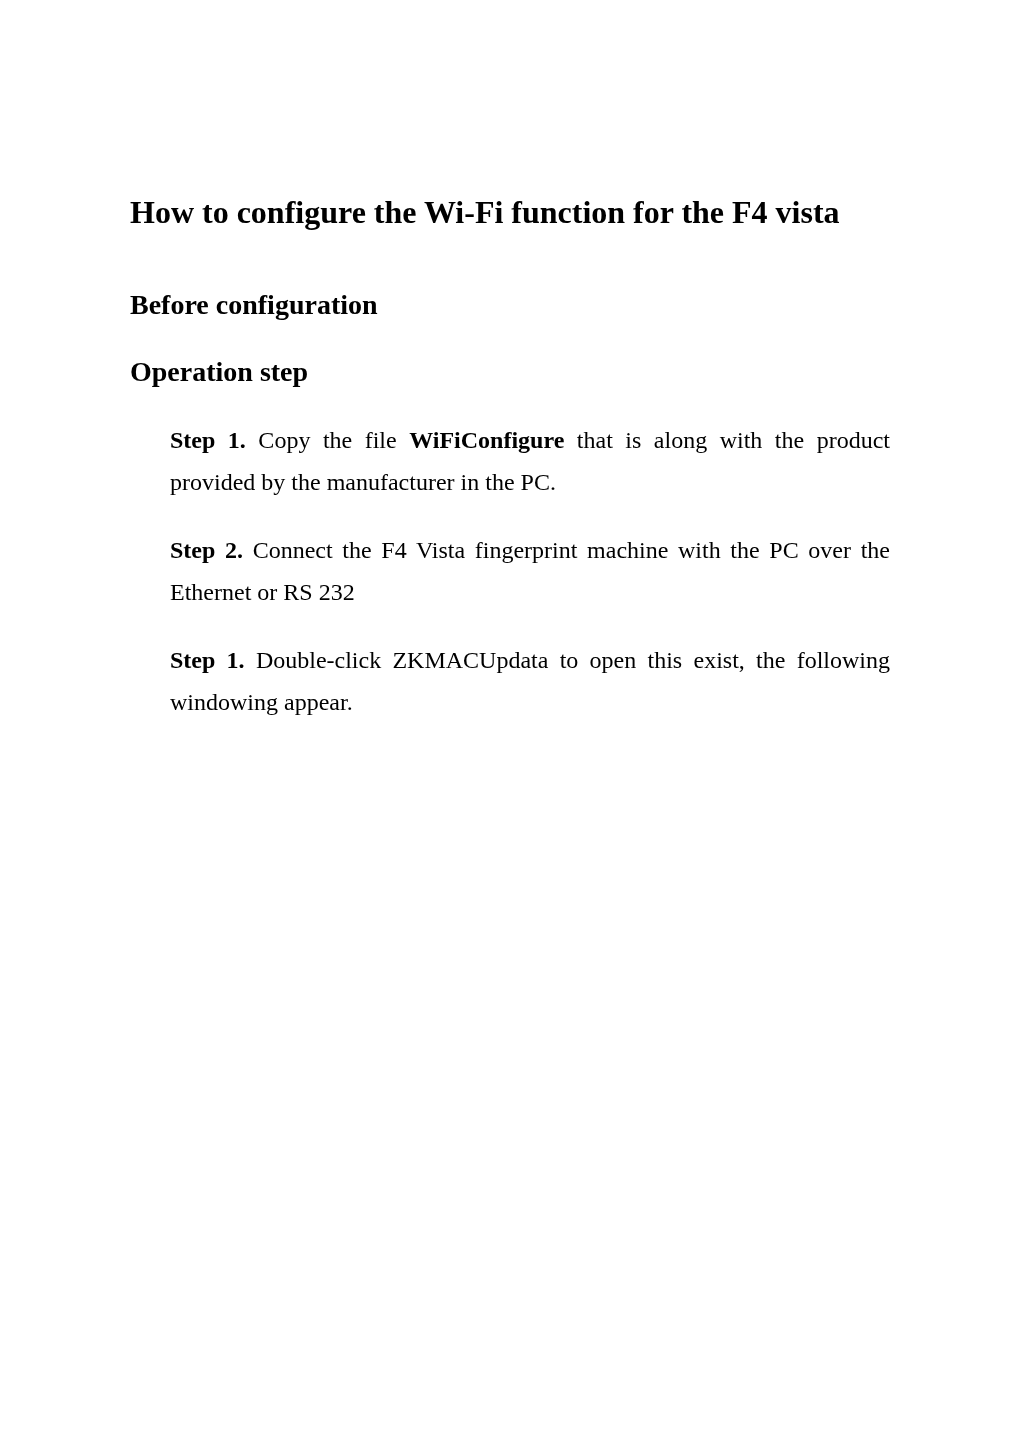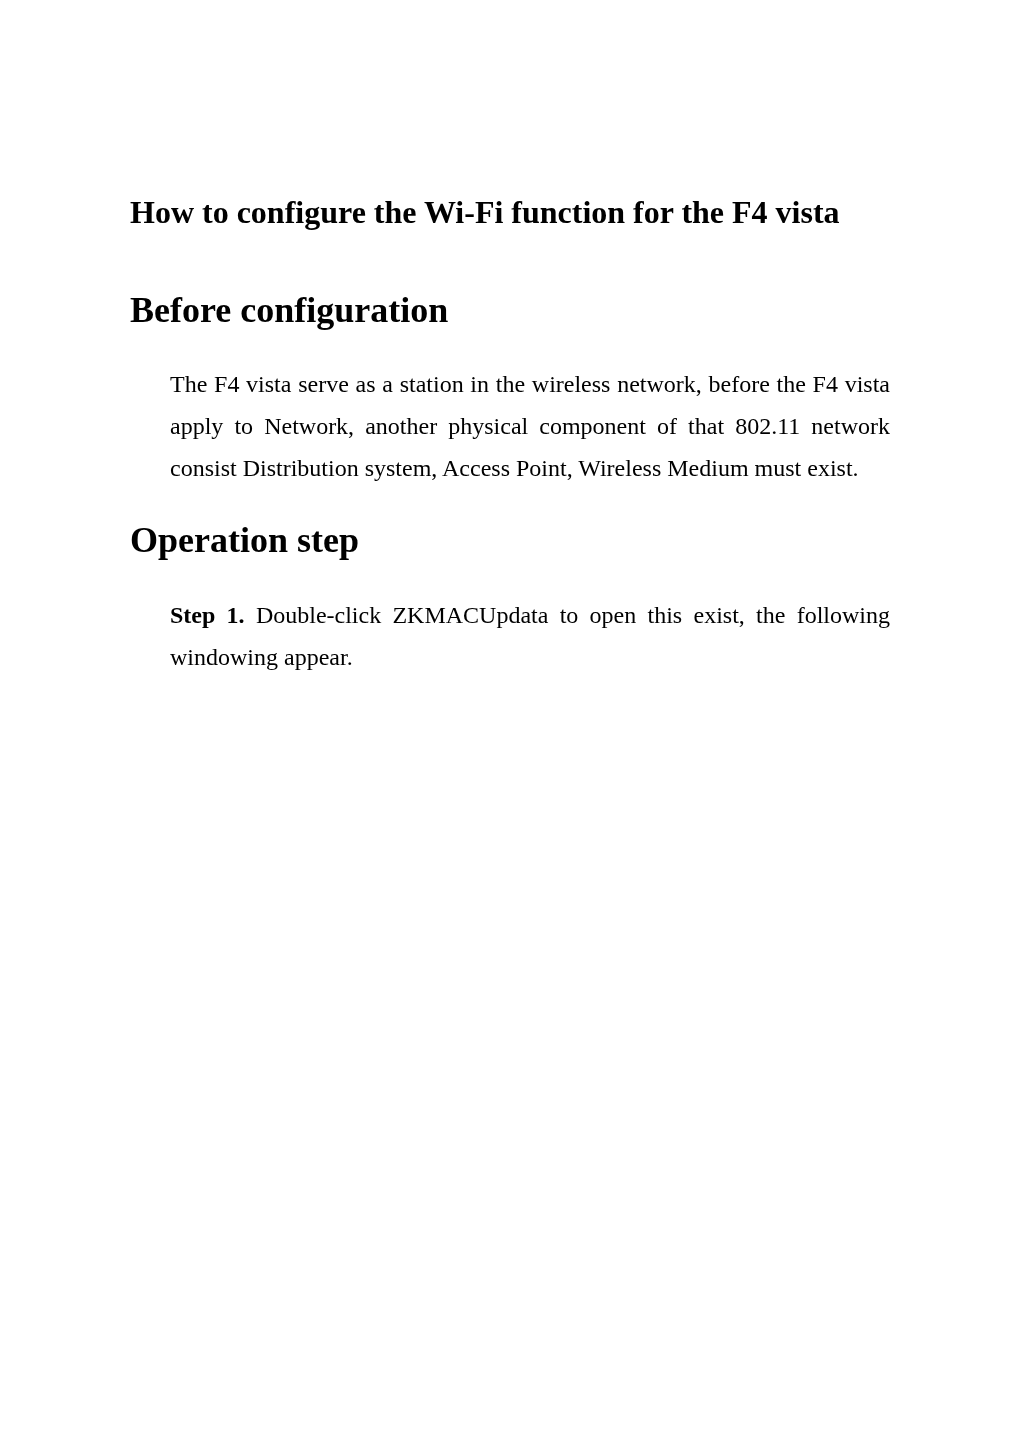--- a/index.html
+++ b/index.html
@@ -14,21 +14,21 @@
     .page {
       padding: 190px 130px 100px 130px;
     }
     h2.title {
       font-size: 32px;
       font-weight: bold;
       margin: 0 0 50px 0;
       line-height: 1.4;
     }
     h2.section {
-      font-size: 36px;
+      font-size: 28px;
       font-weight: bold;
       margin: 0 0 28px 0;
       line-height: 1.4;
     }
     p.body {
       font-size: 24px;
       line-height: 1.75;
       margin: 0 0 26px 40px;
       text-align: justify;
     }
@@ -37,23 +37,28 @@
     }
   </style>
 </head>
 <body>
 
 <div class="page">
   <h2 class="title">How to configure the Wi-Fi function for the F4 vista</h2>
 
   <h2 class="section">Before configuration</h2>
 
-  <p class="body">The F4 vista serve as a station in the wireless network, before the F4 vista apply to Network, another physical component of that 802.11 network consist Distribution system, Access Point, Wireless Medium must exist.</p>
 
 
   <h2 class="section">Operation step</h2>
 
+  <p class="body">
+    <span class="bold">Step 1.</span><span> Copy the file </span><span class="bold">WiFiConfigure</span><span> that is along with the product provided by the manufacturer in the PC.</span>
+  </p>
 
+  <p class="body">
+    <span class="bold">Step 2.</span><span> Connect the F4 Vista fingerprint machine with the PC over the Ethernet or RS 232</span>
+  </p>
 
   <p class="body">
     <span class="bold">Step 1.</span><span> Double-click ZKMACUpdata to open this exist, the following windowing appear.</span>
   </p>
 </div>
 
 </body></html>

